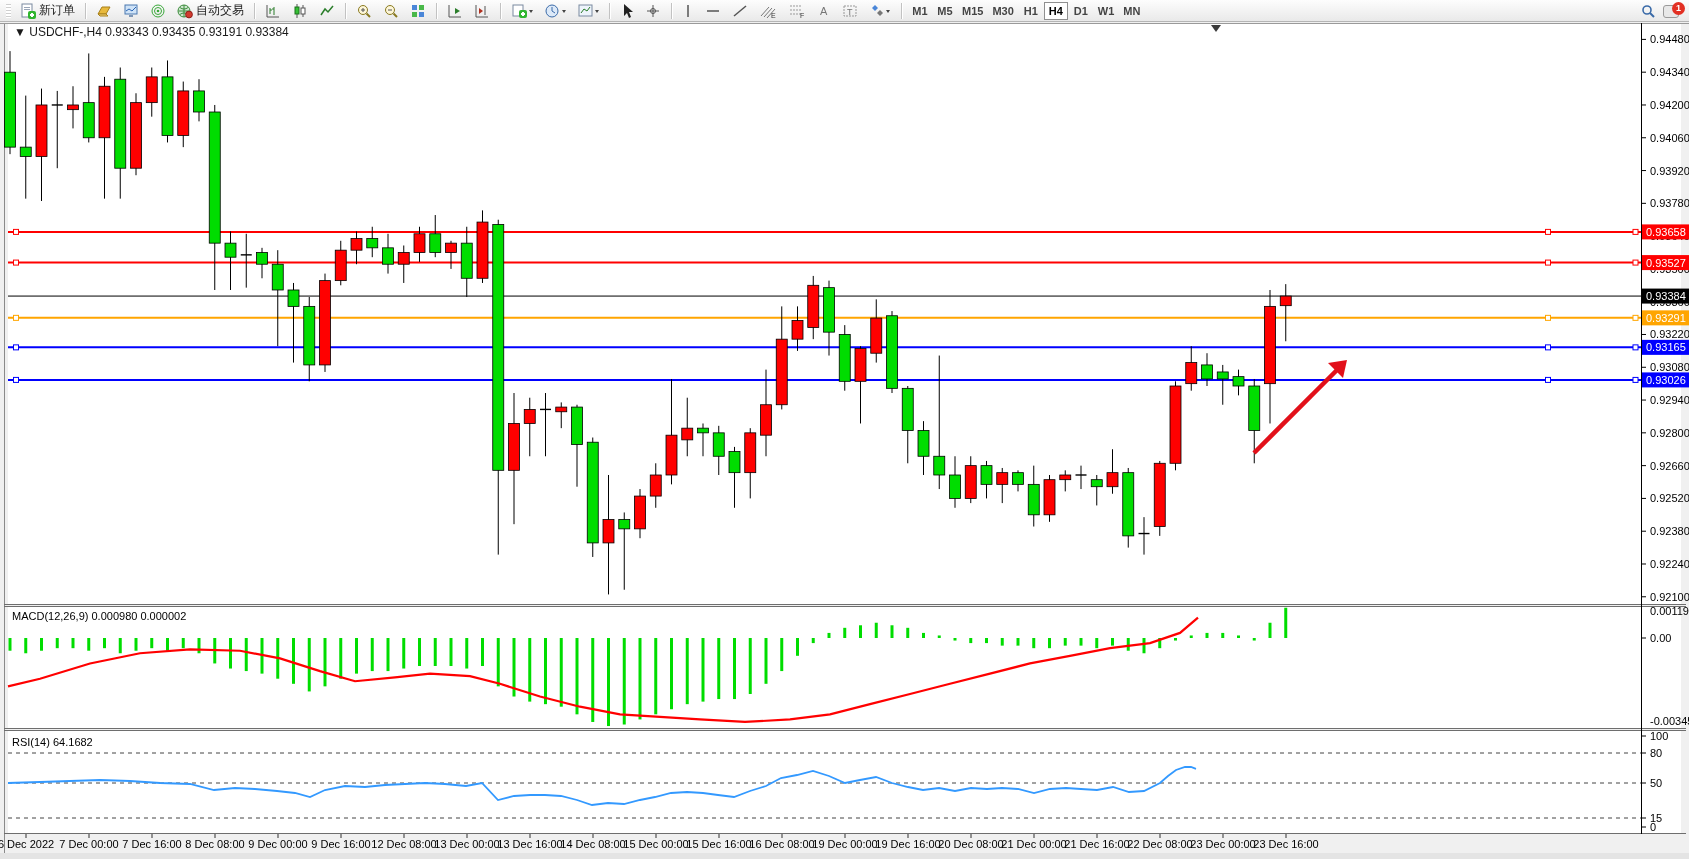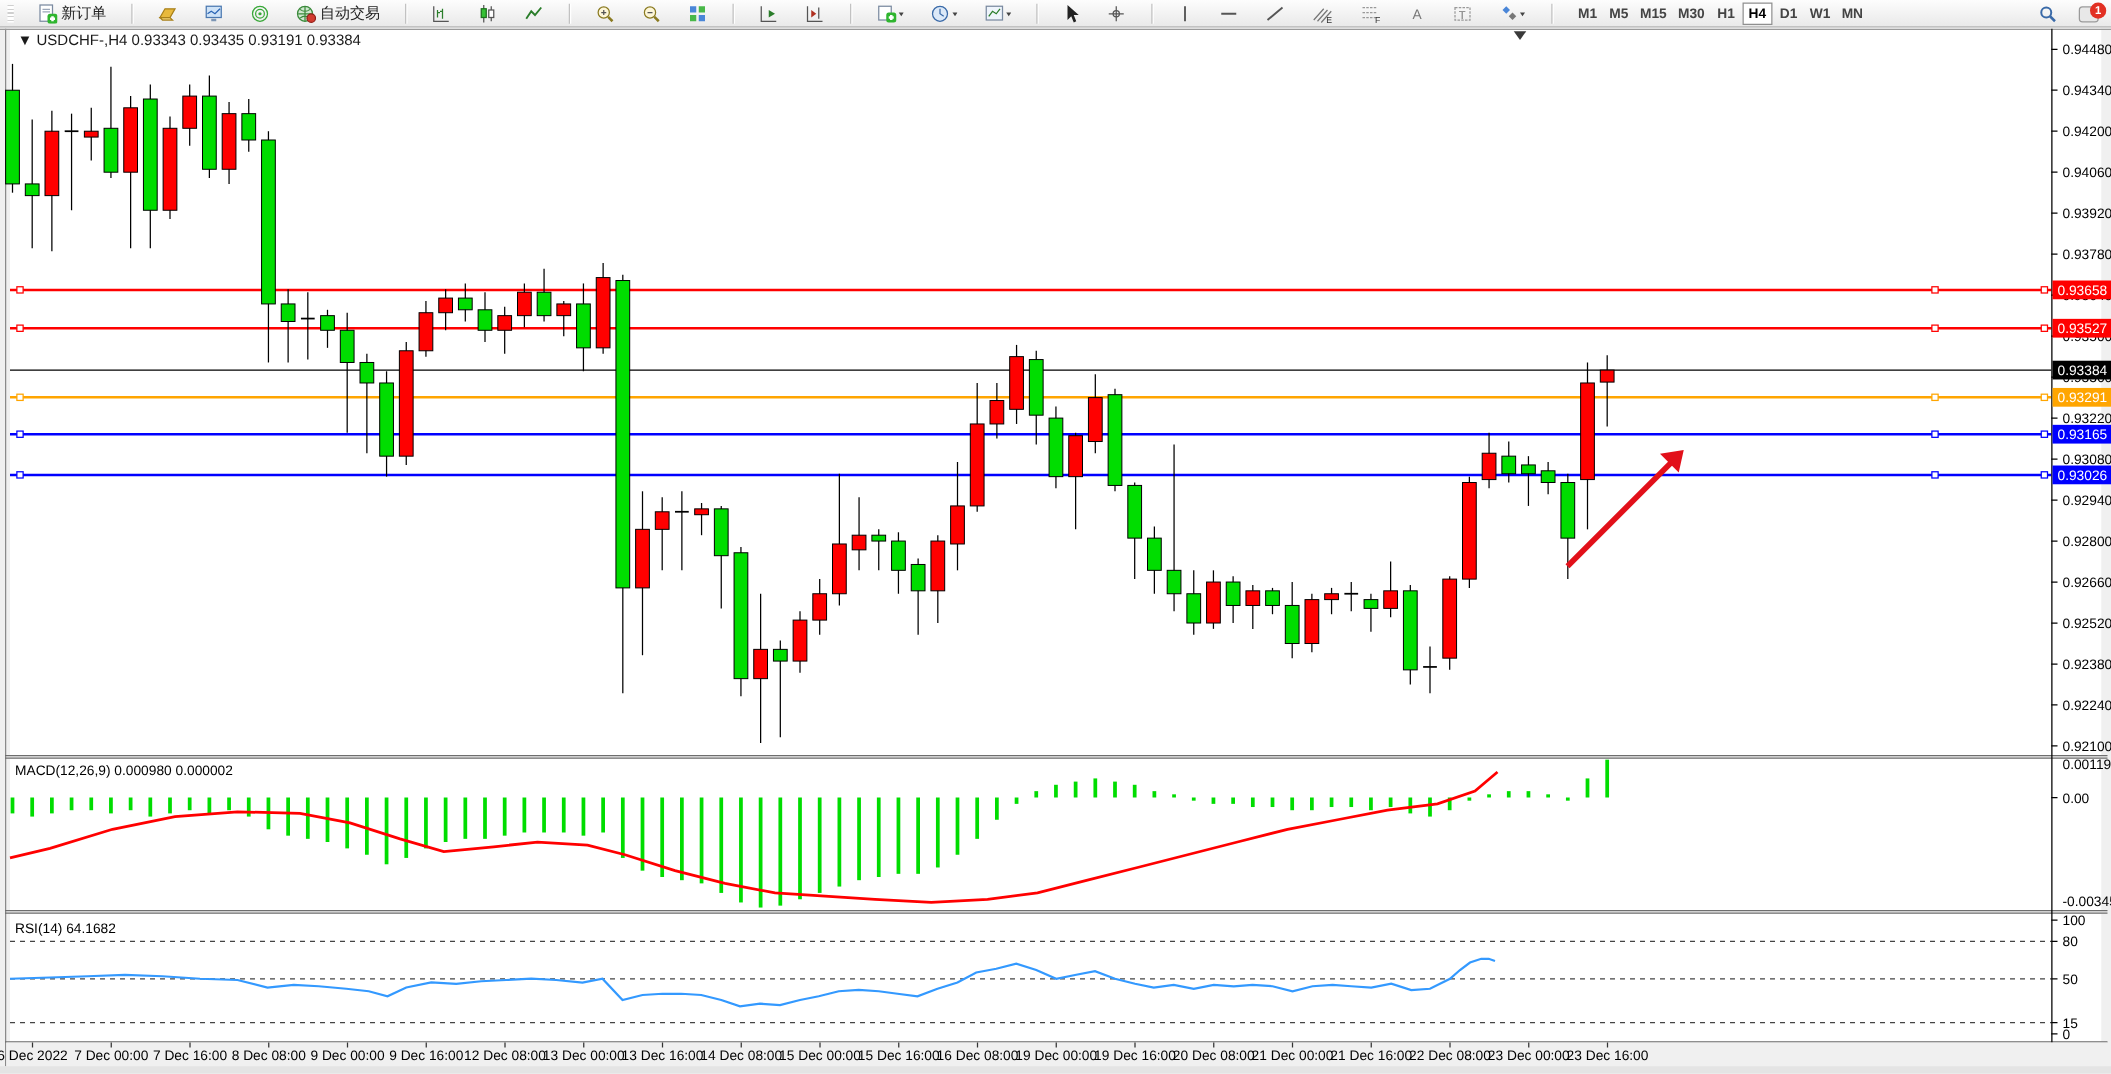--- a/index.html
+++ b/index.html
@@ -1,21 +1,21 @@
 <!DOCTYPE html>
 <html><head>
 <meta charset="utf-8">
 <style>
   html,body{margin:0;padding:0;background:#ececec;width:1689px;height:859px;overflow:hidden;
     font-family:"Liberation Sans",sans-serif;}
   #app{position:relative;width:1689px;height:859px;background:#ececec;}
   
   #toolbar{position:absolute;left:0;top:0;width:1689px;height:22px;
     background:linear-gradient(#fdfdfd,#e9e9e9);border-bottom:1px solid #b5b5b5;
-    display:flex;align-items:center;gap:13px;padding:0 4px;box-sizing:border-box;z-index:5;}
+    display:flex;align-items:center;gap:3px;padding:0 4px;box-sizing:border-box;z-index:5;}
   .grip{width:5px;height:14px;margin:0 2px;
     background:repeating-linear-gradient(#cfcfcf 0 1px,#fff 1px 3px);}
   .sep{width:1px;height:16px;background:#c2c2c2;margin:0 3px;box-shadow:1px 0 0 #fff;}
   .tb{display:flex;align-items:center;gap:3px;height:20px;padding:0 3px;border:1px solid transparent;
     background:transparent;font:12px "Liberation Sans",sans-serif;color:#222;cursor:default;}
   .tb svg{display:block}
   .tf{min-width:24px;height:18px;border:1px solid transparent;background:transparent;
     font:bold 11px "Liberation Sans",sans-serif;color:#444;padding:0 3px;}
   .tf.active{background:#ffffff;border:1px solid #8f8f8f;color:#000;}
   .spacer{flex:1}

